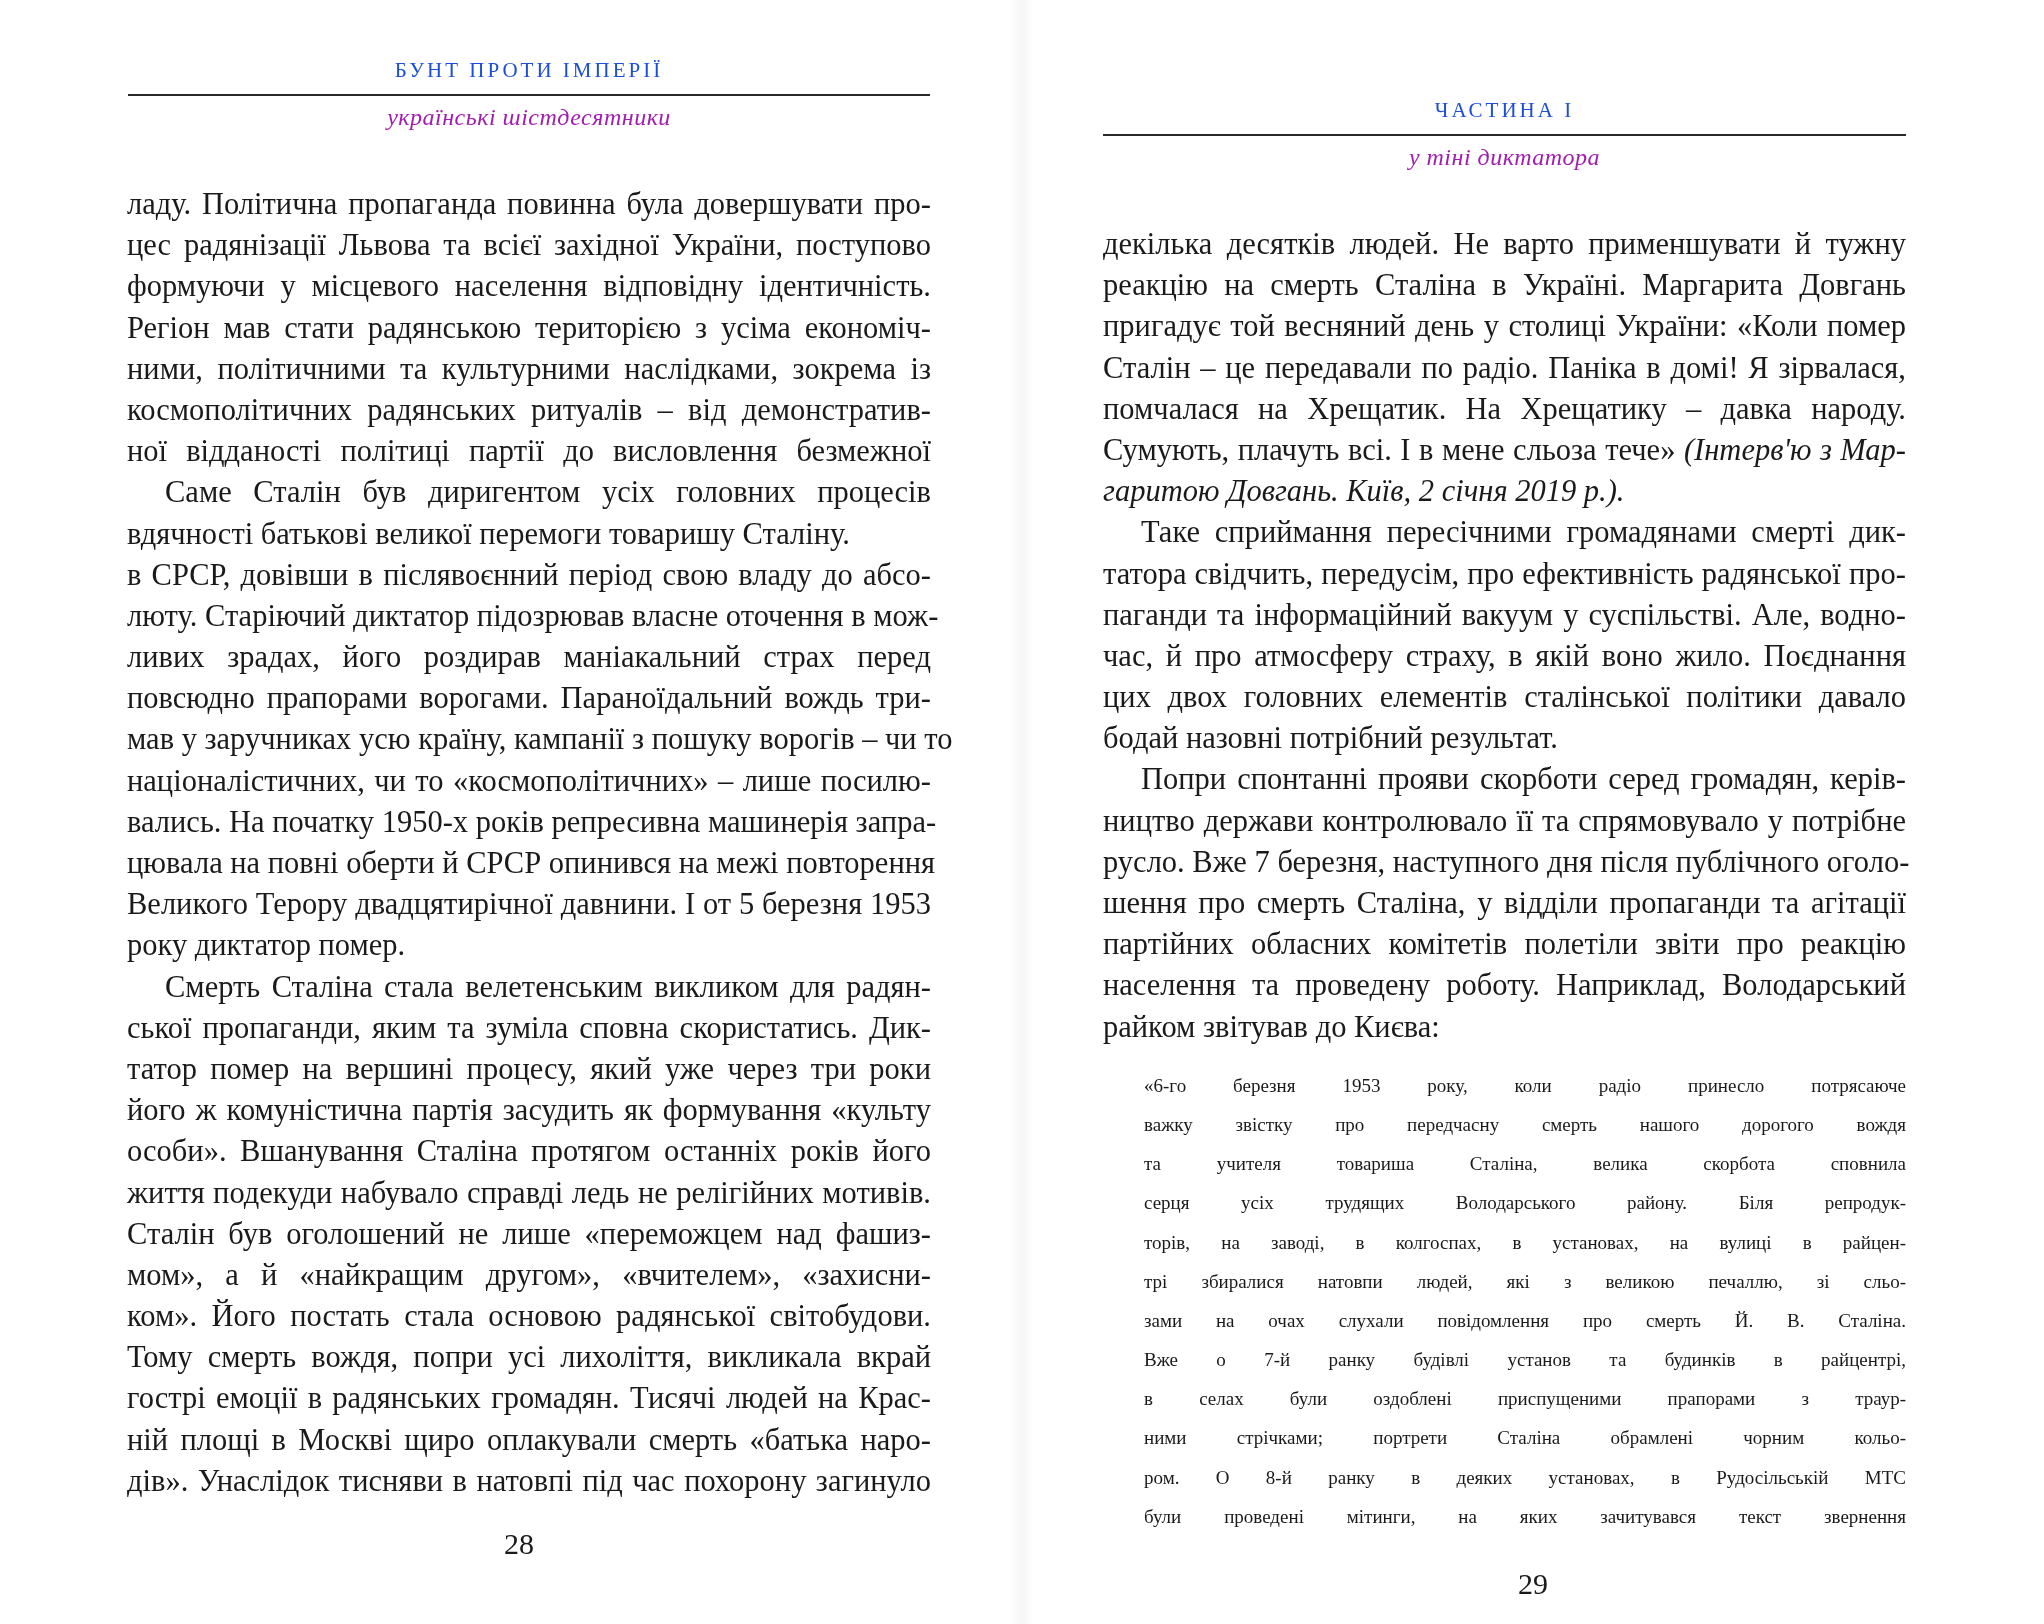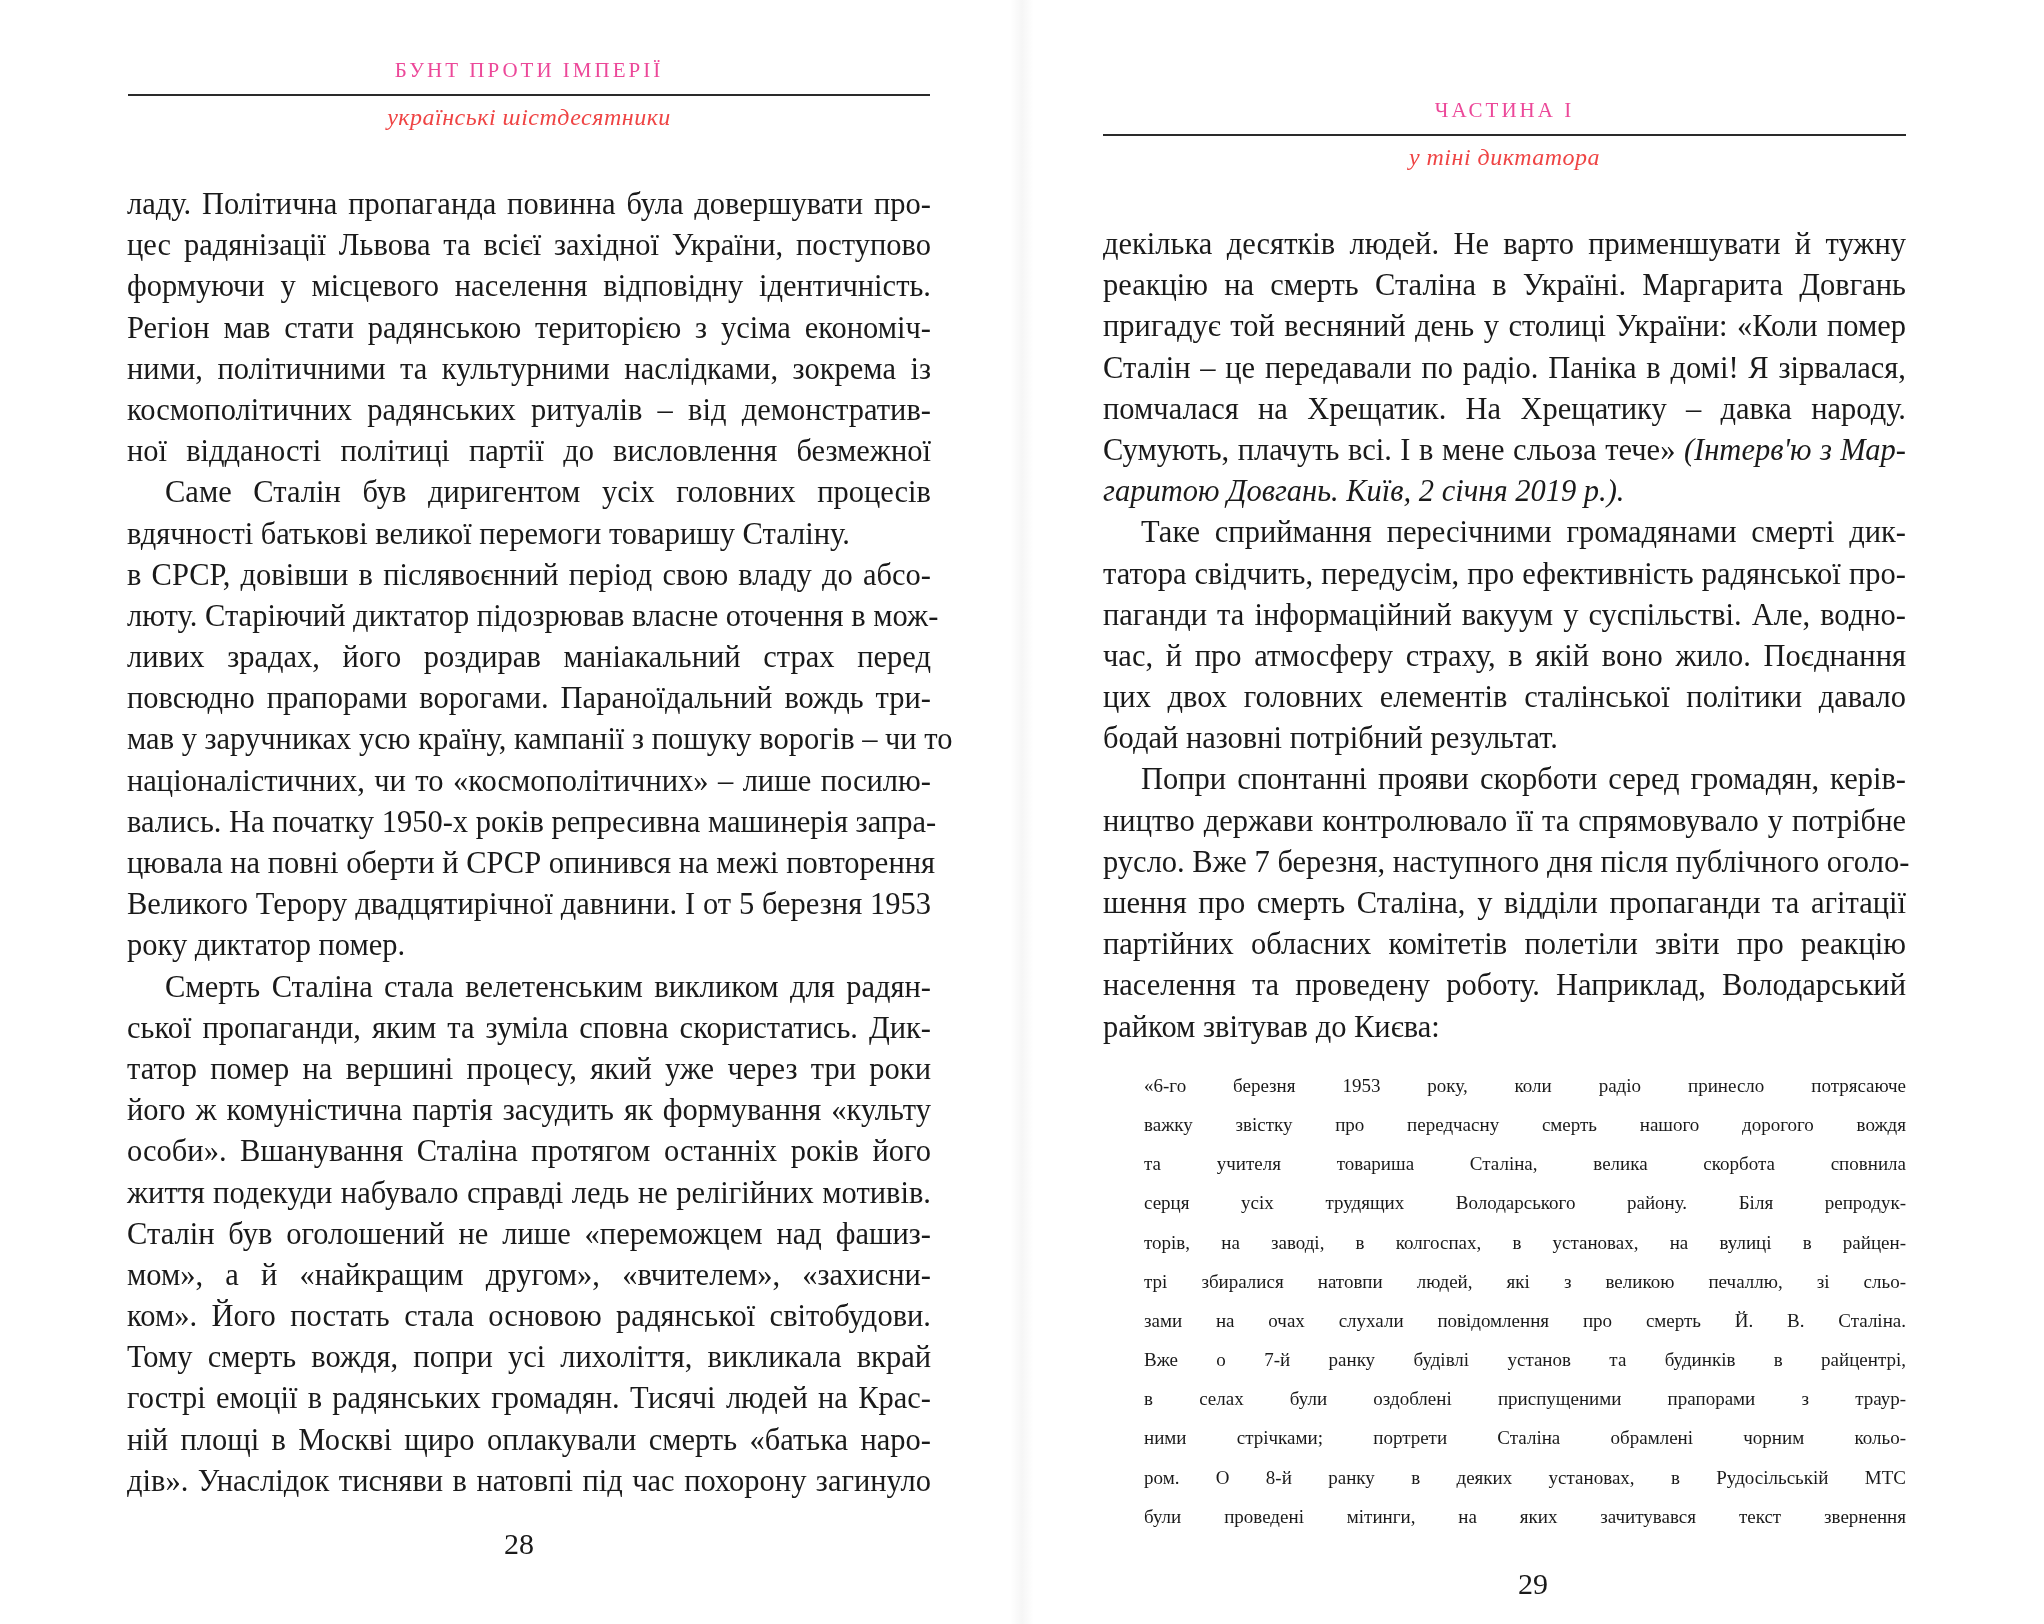--- a/index.html
+++ b/index.html
@@ -4,23 +4,23 @@
 <style>
   html, body { margin: 0; padding: 0; background: #ffffff; }
   body { width: 2044px; height: 1624px; position: relative; overflow: hidden; color: #1a1a1a; font-family: "Liberation Serif", "DejaVu Serif", serif; }
   .page { position: absolute; top: 0; height: 1624px; }
   .page.left { left: 0; width: 1022px; }
   .page.right { left: 1022px; width: 1022px; margin-top: 40px; }
   .gutter { position: absolute; left: 1010px; top: 0; width: 24px; height: 1624px; background: linear-gradient(to right, rgba(0,0,0,0) 0%, rgba(0,0,0,0.035) 50%, rgba(0,0,0,0) 100%); }
   .header { position: absolute; text-align: center; }
   .left .header { left: 128px; width: 802px; }
   .right .header { left: 81px; width: 803px; }
-  .running-title { position: absolute; top: 58px; width: 100%; text-align: center; font-size: 21px; letter-spacing: 3px; color: #ec4899; }
+  .running-title { position: absolute; top: 58px; width: 100%; text-align: center; font-size: 21px; letter-spacing: 3px; color: #1d4ed8; }
   .rule { position: absolute; top: 94px; height: 2px; width: 100%; background: #2a2a2a; }
-  .running-sub { position: absolute; top: 104px; width: 100%; text-align: center; font-size: 24px; font-style: italic; letter-spacing: 0.5px; color: #ef4444; }
+  .running-sub { position: absolute; top: 104px; width: 100%; text-align: center; font-size: 24px; font-style: italic; letter-spacing: 0.5px; color: #a21caf; }
   .body { position: absolute; top: 184px; font-size: 30.5px; line-height: 41.2px; }
   .left .body { left: 127px; width: 804px; }
   .right .body { left: 81px; width: 803px; }
   .line { display: block; white-space: nowrap; text-align: justify; text-align-last: justify; height: 41.2px; }
   .line.last { text-align-last: left; }
   .line.indent { padding-left: 38px; }
   .quote { margin-top: 18px; padding-left: 41px; font-size: 19px; line-height: 39.2px; }
   .quote .line { height: 39.2px; }
   .it { font-style: italic; }
   .folio { position: absolute; top: 1527px; width: 100%; text-align: center; font-size: 30px; }

